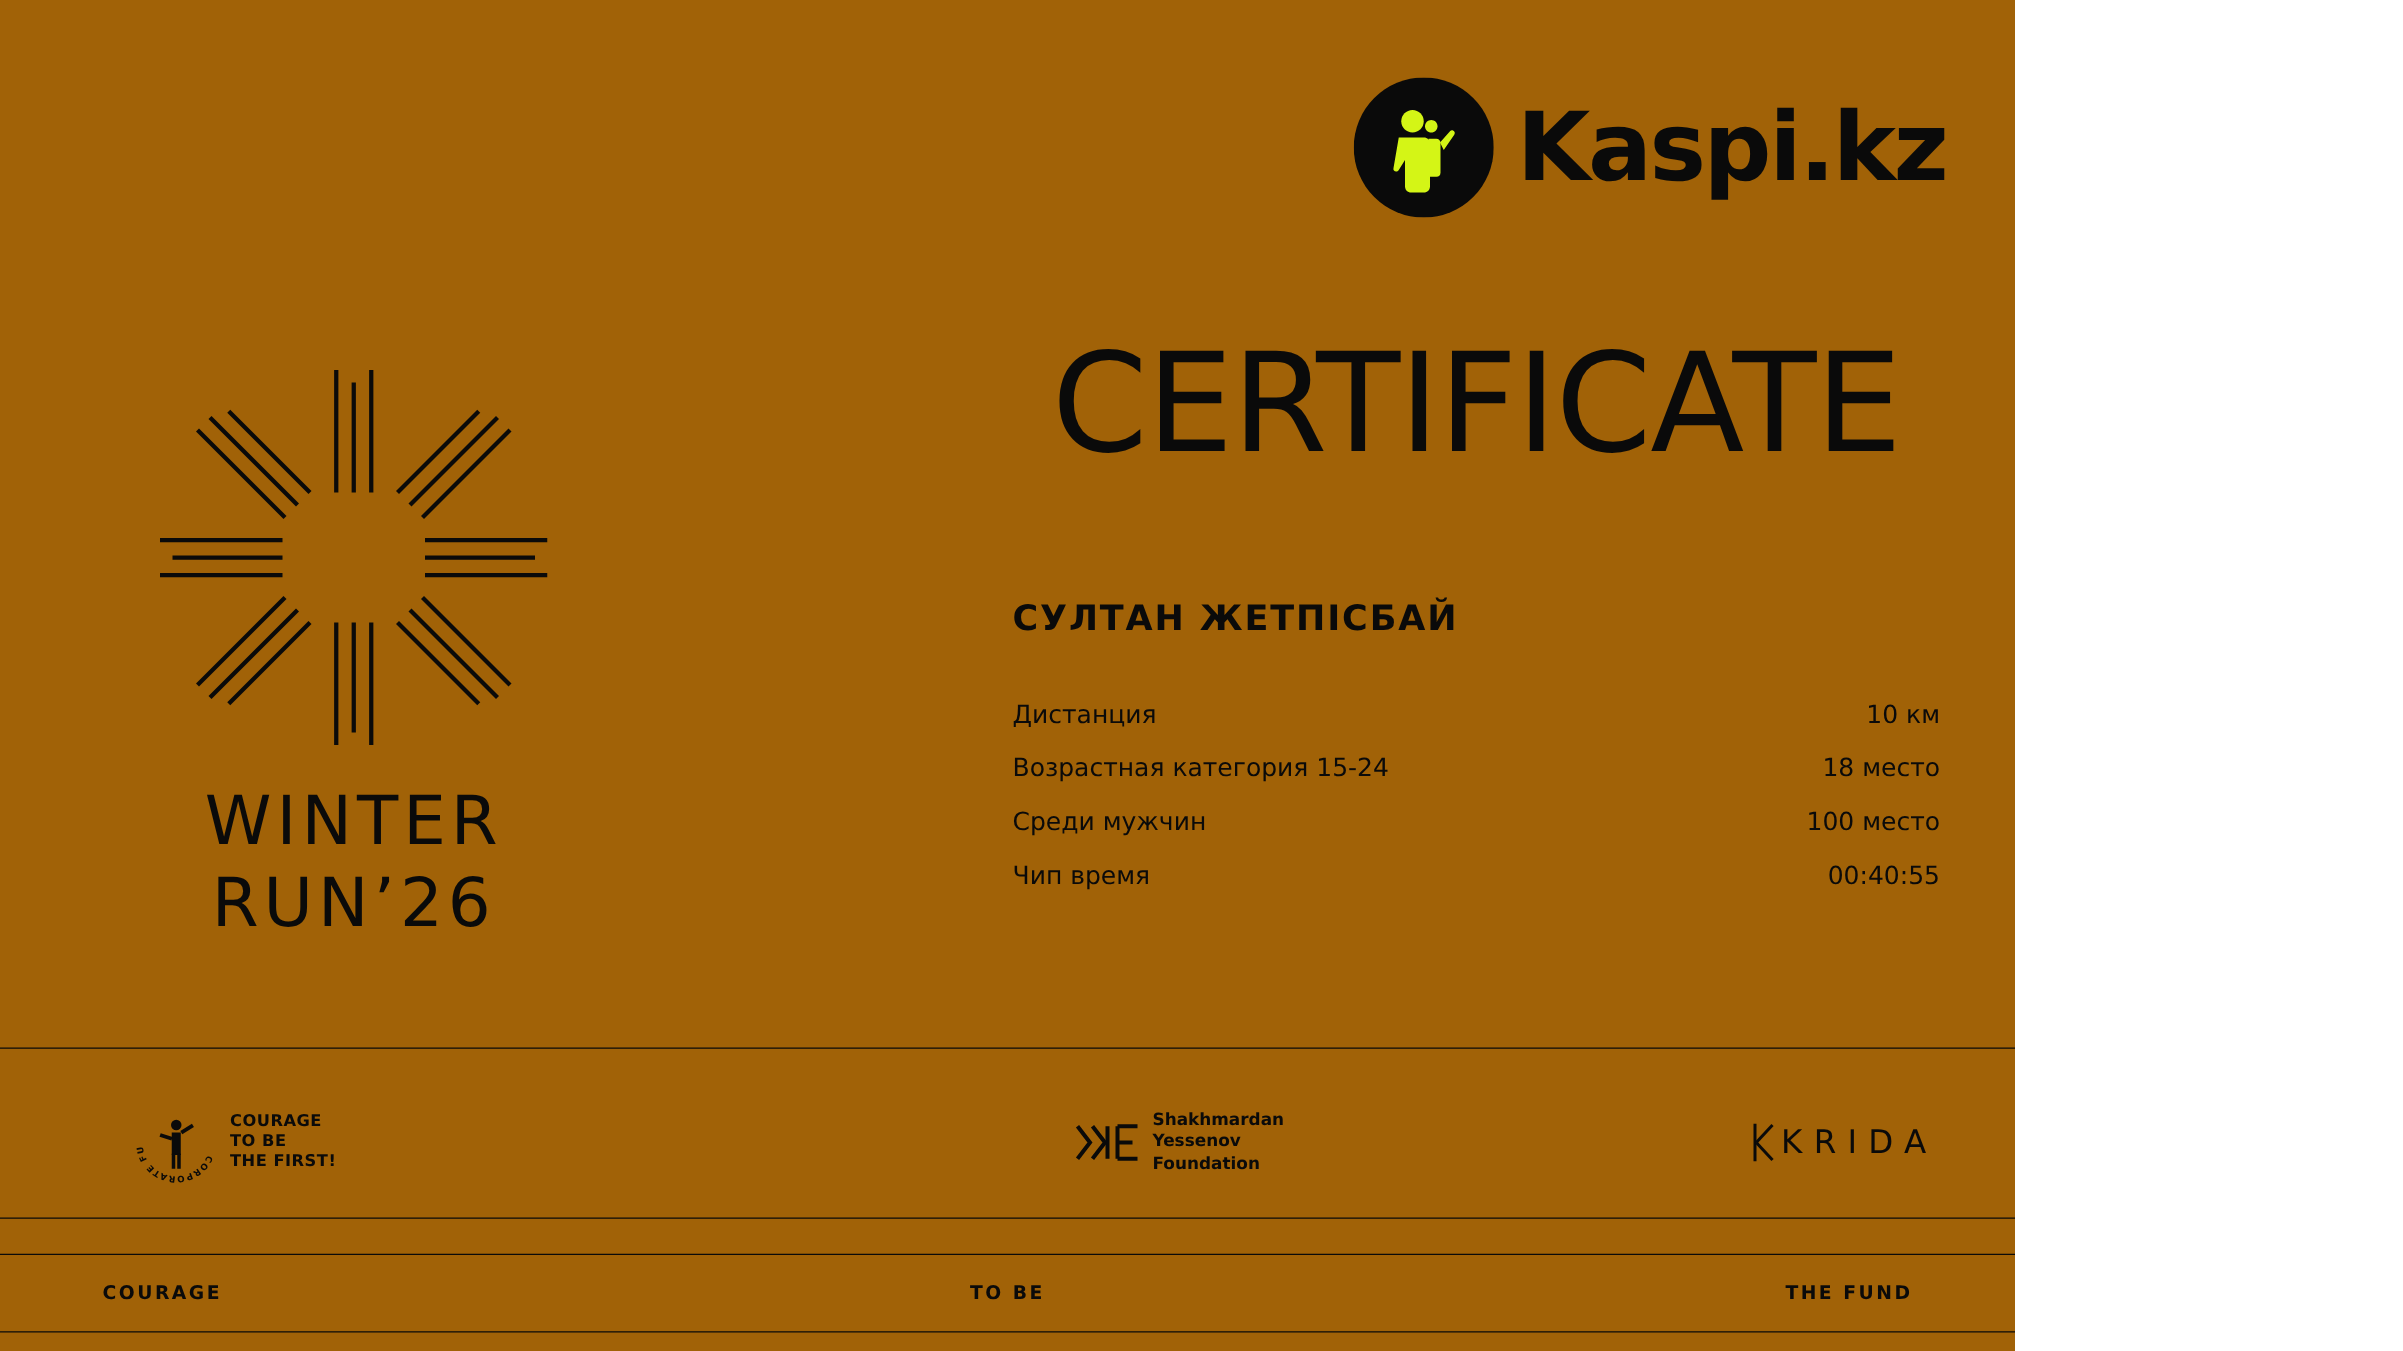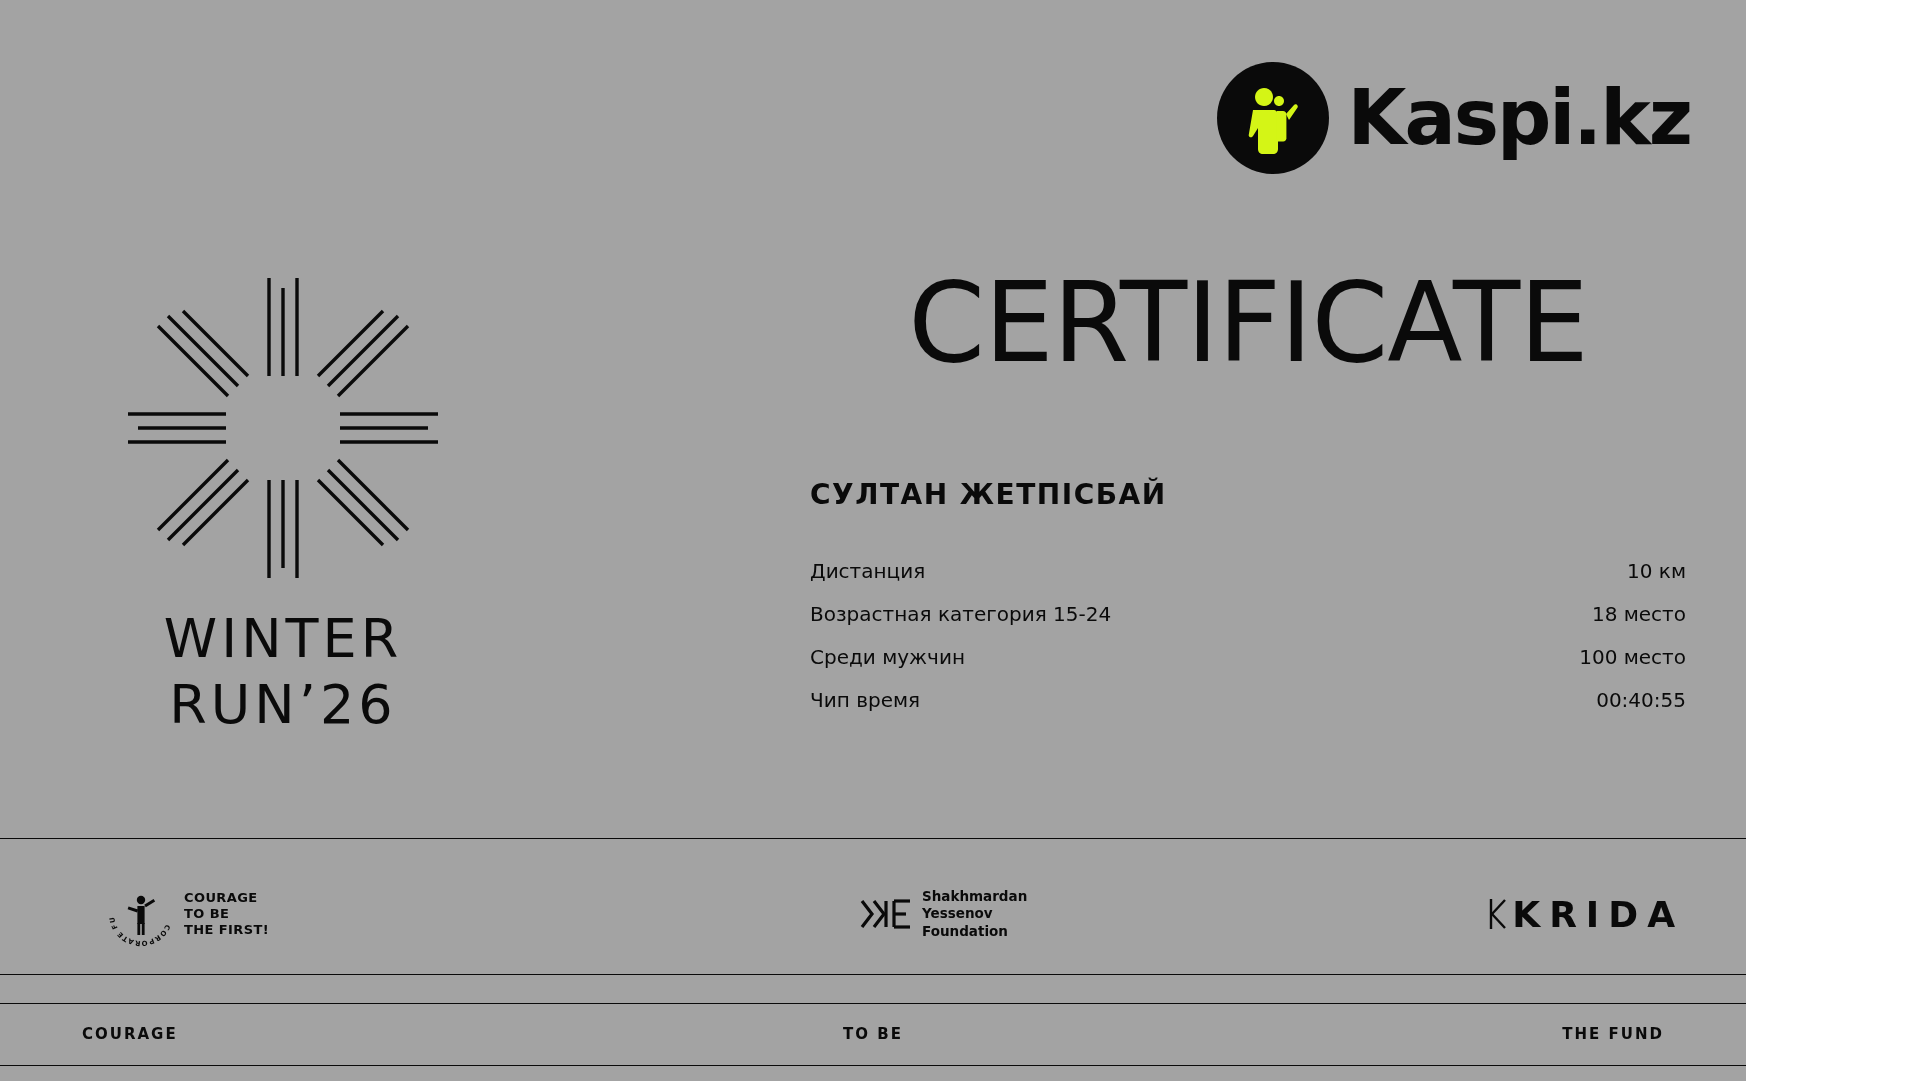--- a/index.html
+++ b/index.html
@@ -4,23 +4,23 @@
 <style>
   * { box-sizing: border-box; margin: 0; padding: 0; }
   html, body {
     width: 1922px;
     height: 1081px;
     background: #ffffff;
     font-family: "Liberation Sans", sans-serif;
   }
   .certificate {
     position: relative;
-    width: 1746px;
+    width: 1612px;
     height: 1081px;
-    background: #a3a3a3;
+    background: #a16207;
     overflow: hidden;
   }
 
   
   .kaspi-logo {
     position: absolute;
     top: 62px;
     right: 55px;
     display: flex;
     align-items: center;
@@ -33,21 +33,21 @@
     font-weight: 700;
     letter-spacing: -2px;
     color: #0a0a0a;
     line-height: 1;
   }
 
   
   .left-block {
     position: absolute;
     left: 118px;
-    top: 278px;
+    top: 296px;
     width: 330px;
     text-align: center;
   }
   .burst { width: 310px; height: 300px; display: block; margin: 0 auto; }
   .event-title {
     margin-top: 28px;
     font-family: "DejaVu Sans", sans-serif;
     font-size: 54px;
     font-weight: 400;
     letter-spacing: 4px;
@@ -151,22 +151,22 @@
   }
   .partner-krida {
     position: absolute;
     right: 62px;
     display: flex;
     align-items: center;
     gap: 4px;
   }
   .krida-text {
     font-family: "DejaVu Sans", sans-serif;
-    font-size: 36px;
-    font-weight: 700;
+    font-size: 26px;
+    font-weight: 400;
     letter-spacing: 9px;
     color: #0a0a0a;
   }
   .krida-mark { width: 20px; height: 34px; display: block; }
 
   .tagline {
     position: absolute;
     top: 1014px;
     left: 0;
     width: 100%;

